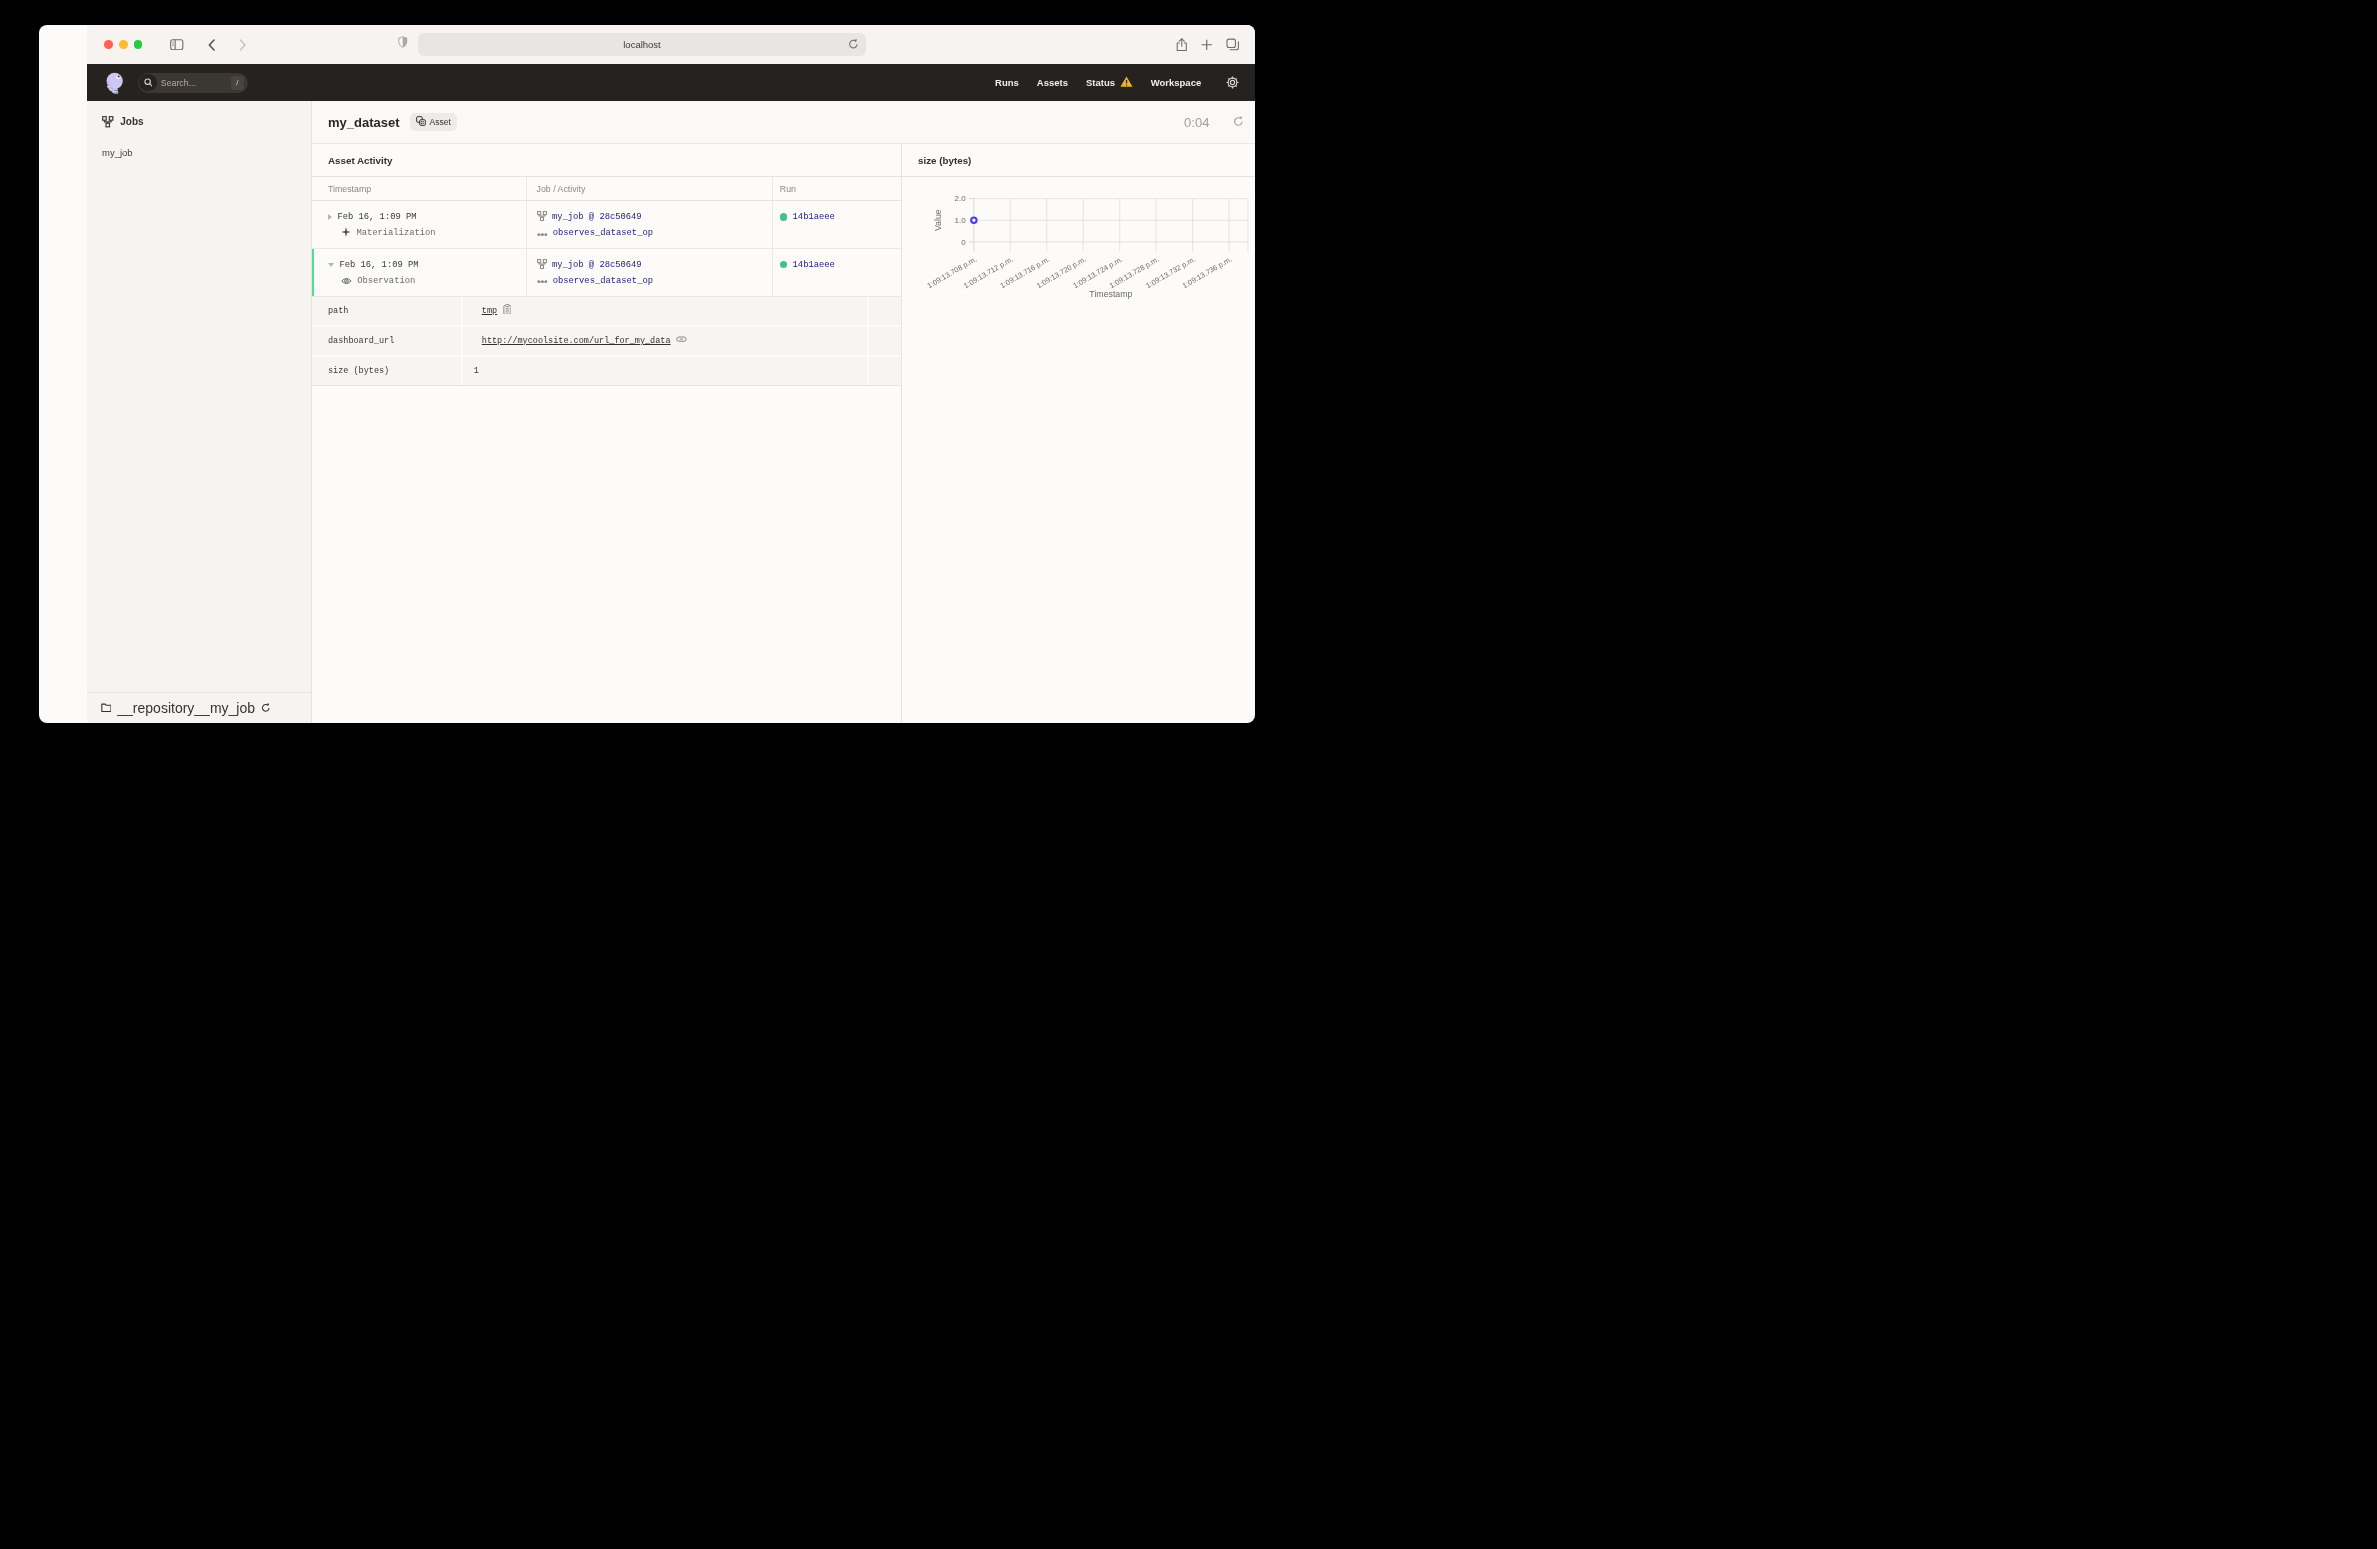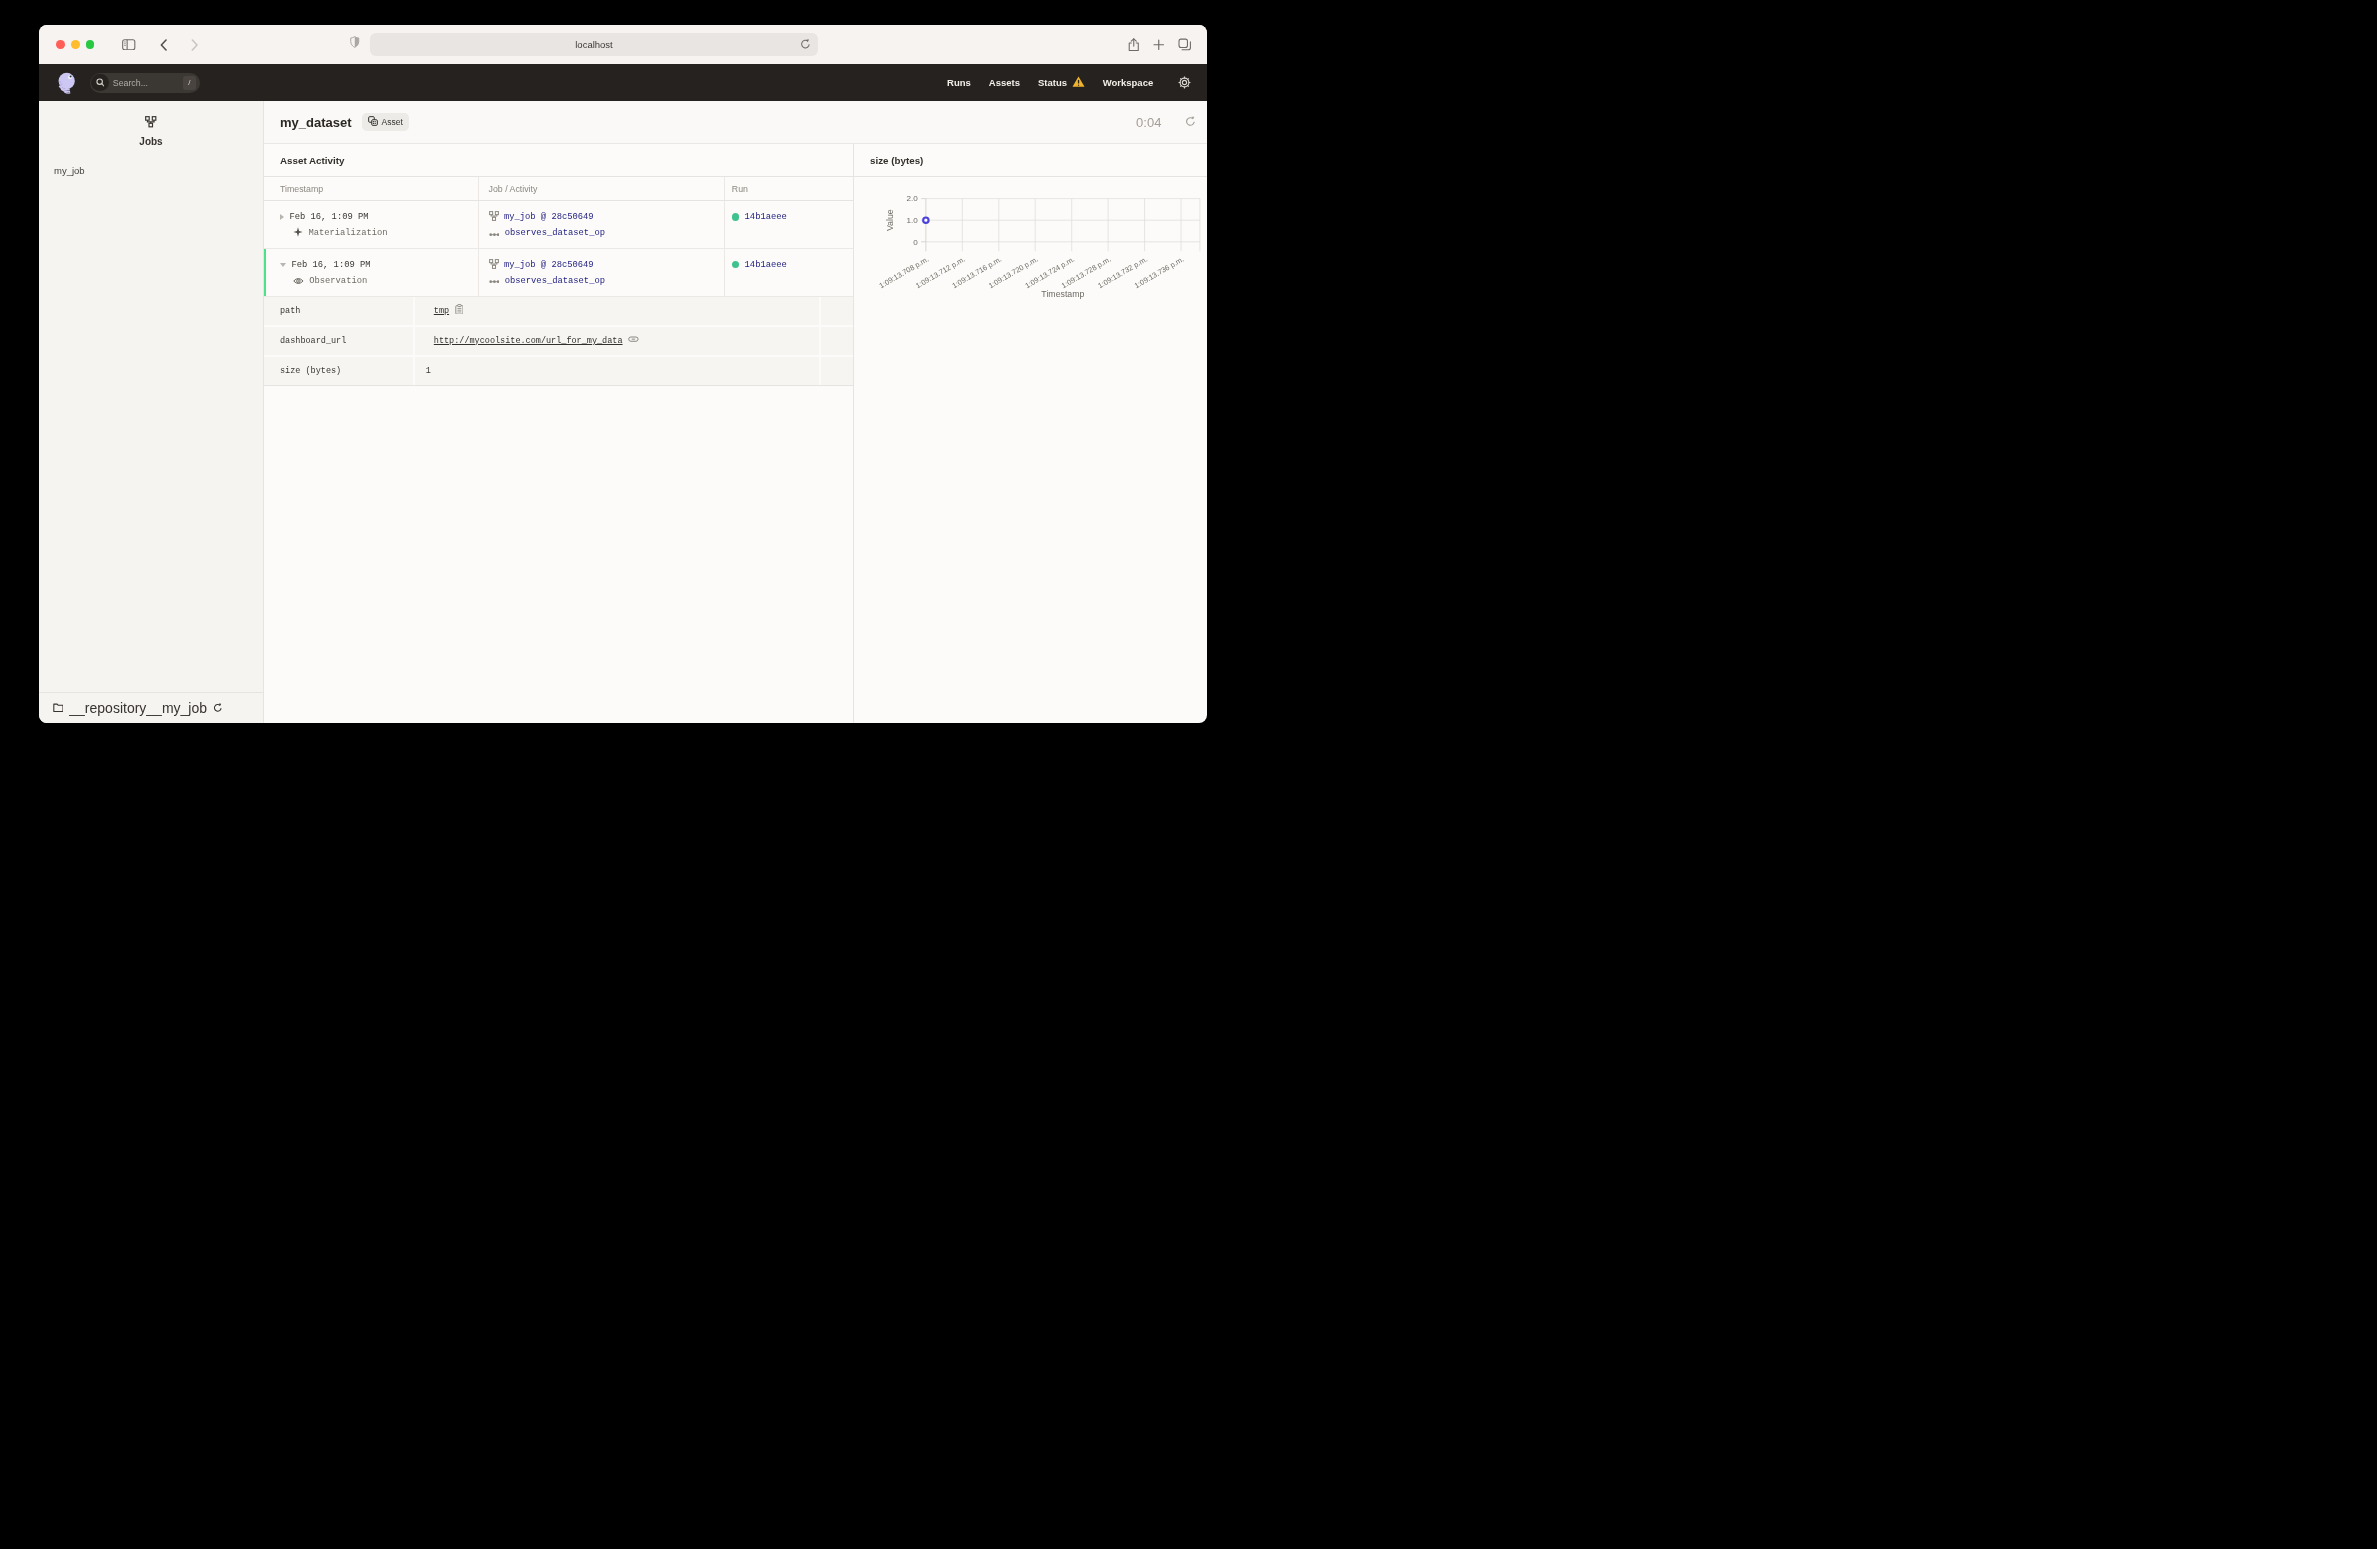--- a/index.html
+++ b/index.html
@@ -1,19 +1,19 @@
 <!DOCTYPE html>
 <html style="font-size:10.8px"><head>
 <meta charset="utf-8">
 <style>
   html,body{margin:0;padding:0;background:#000;width:1189px;height:775px;overflow:hidden;
     font-family:"Liberation Sans",sans-serif;-webkit-font-smoothing:antialiased;}
   .mono{font-family:"Liberation Mono","DejaVu Sans Mono",monospace;}
   #window{position:absolute;left:39px;top:25px;width:1168px;height:698px;border-radius:8px;
-    overflow:hidden;display:flex;flex-direction:column;background:#fcfbf9;box-shadow:0 12px 41px rgba(0,0,0,.55);}
+    overflow:hidden;display:flex;flex-direction:column;background:#fcfbf9;box-shadow:0 12px 41px rgba(0,0,0,.55);padding-left:48px;}
 
   
   .chrome{height:39px;background:#f7f3f1;flex:0 0 auto;position:relative;display:flex;align-items:center;}
   .traffic{display:flex;gap:6px;margin-left:17px;}
   .light{width:8.8px;height:8.8px;border-radius:50%;}
   .chrome-icons{display:flex;align-items:center;gap:15px;margin-left:28px;}
   .chrome svg{display:block;}
   .urlbar{position:absolute;left:331px;top:8px;width:448px;height:23px;background:#e9e5e2;border-radius:6px;
     display:flex;align-items:center;justify-content:center;}
   .urlbar .url{font-size:9.5px;color:#3c3a38;}
@@ -31,21 +31,21 @@
   .slash-key{width:13px;height:14px;background:#4a4440;border-radius:2.7px;color:#d9d4ce;font-size:8px;
     display:flex;align-items:center;justify-content:center;margin-right:4px;}
   .nav-spacer{flex:1;}
   .nav-links{display:flex;align-items:center;gap:18px;}
   .nav-link{color:#f2efe9;font-size:9.5px;font-weight:700;display:flex;align-items:center;gap:4.7px;cursor:pointer;}
   .gear-wrap{margin-left:6.8px;display:flex;align-items:center;}
 
   
   .body{flex:1;display:flex;min-height:0;}
   .sidebar{width:224px;flex:0 0 auto;background:#f5f4f1;border-right:0.7px solid #e6e3e0;display:flex;flex-direction:column;}
-  .sidebar-head{display:flex;align-items:center;gap:6.8px;padding:15px 15px 0 15px;flex-direction:column;}
+  .sidebar-head{display:flex;gap:6.8px;padding:15px 15px 0 15px;}
   .sidebar-title{font-size:10px;font-weight:700;color:#37332f;}
   .sidebar-item{padding:17.6px 15px 0 15px;font-size:9.5px;color:#46423d;cursor:pointer;}
   .sidebar-foot{margin-top:auto;border-top:0.7px solid #e6e3e0;height:30px;display:flex;align-items:center;gap:6px;padding:0 13.5px;}
   .repo-label{font-size:14px;color:#37332f;}
 
   .content{flex:1;display:flex;flex-direction:column;min-width:0;}
   .page-header{height:42px;flex:0 0 auto;background:#faf9f7;border-bottom:0.7px solid #eae7e4;display:flex;align-items:center;padding:0 10.8px 0 16px;}
   .page-title{font-size:13px;font-weight:700;color:#2b2824;}
   .asset-tag{margin-left:10px;background:#edebe8;border-radius:4.7px;height:17.6px;display:flex;align-items:center;gap:4px;padding:0 6px;font-size:8.5px;color:#33302c;cursor:pointer;}
   .header-spacer{flex:1;}

